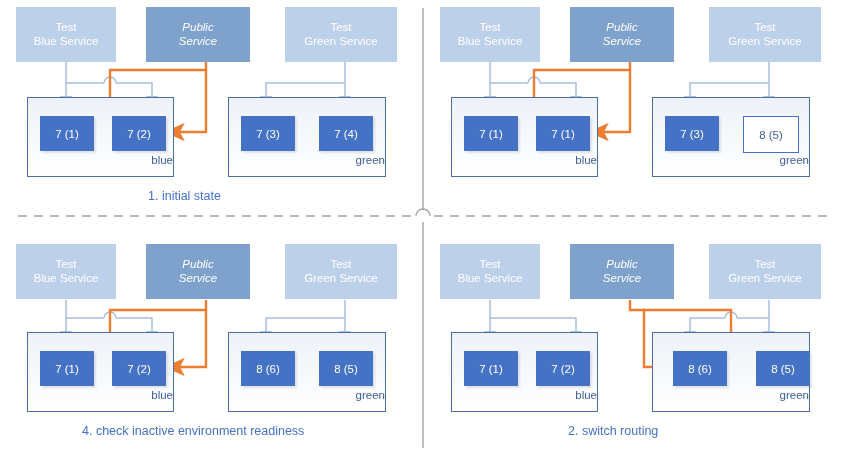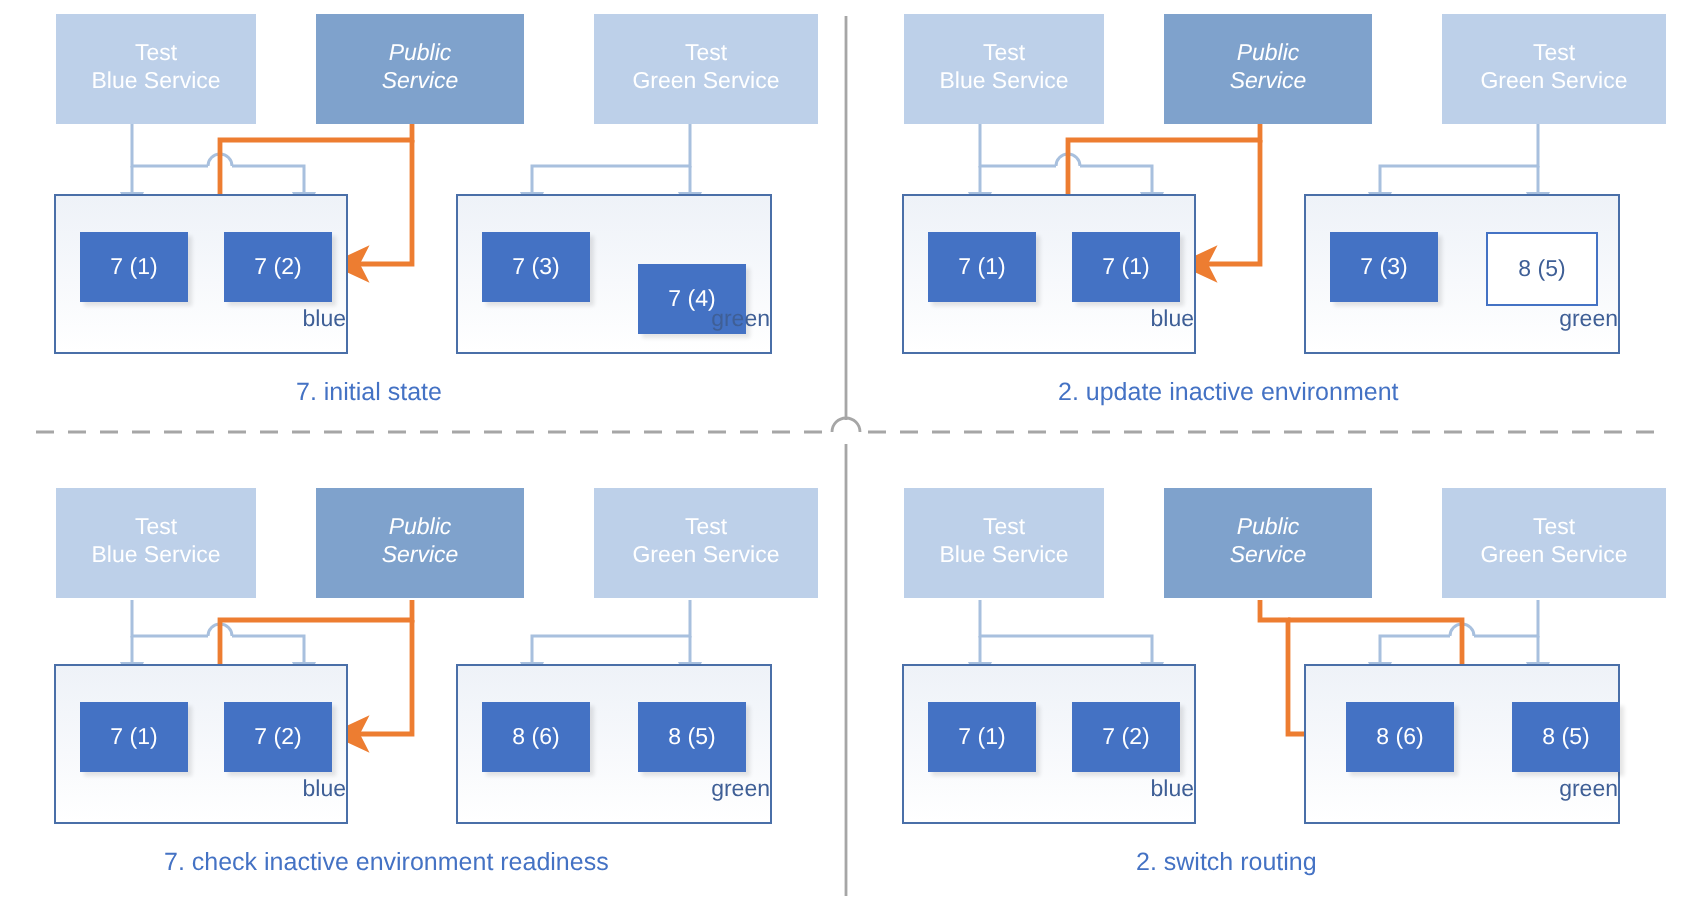--- a/index.html
+++ b/index.html
@@ -1,21 +1,21 @@
 <!DOCTYPE html>
 <html><head>
 <meta charset="utf-8">
 <style>
   html,body{margin:0;padding:0;background:#ffffff;}
   body{width:848px;height:456px;font-family:"Liberation Sans",sans-serif;overflow:hidden;}
   #stage{position:relative;width:848px;height:456px;background:#fff;}
   svg.layer{position:absolute;left:0;top:0;width:848px;height:456px;}
 
   .svc-box{position:absolute;display:flex;align-items:center;justify-content:center;
-    text-align:center;line-height:1.18;color:#ffffff;font-size:11.5px;margin-left:12px;}
+    text-align:center;line-height:1.18;color:#ffffff;font-size:11.5px;}
   .svc-light{background:#bdd0e9;}
   .svc-dark{background:#7fa2cc;font-style:italic;}
 
   .env-box{position:absolute;border:1px solid #4a6fa8;
     background:linear-gradient(180deg,#eef2f8 0%,#f7f9fc 55%,#ffffff 100%);}
   .env-label{position:absolute;left:0;right:0;text-align:right;color:#3f5f96;font-size:11.5px;}
 
   .ver{position:absolute;display:flex;align-items:center;justify-content:center;
     font-size:11.5px;box-shadow:2px 2px 2px rgba(0,0,0,0.10);}
   .ver-fill{background:#4472c4;color:#ffffff;text-align:right;}
@@ -155,24 +155,24 @@
       <span>Green Service</span>
     </span>
   </div>
   <div class="env-box" style="left:27px;top:97px;width:145px;height:78px;">
     <div class="ver ver-fill" style="left:12px;top:18px;width:54px;height:35px;">7 (1)</div>
     <div class="ver ver-fill" style="left:84px;top:18px;width:54px;height:35px;">7 (2)</div>
     <div class="env-label" style="top:56px;">blue</div>
   </div>
   <div class="env-box" style="left:228px;top:97px;width:156px;height:78px;">
     <div class="ver ver-fill" style="left:12px;top:18px;width:54px;height:35px;">7 (3)</div>
-    <div class="ver ver-fill" style="left:90px;top:18px;width:54px;height:35px;margin-top:16px;">7 (4)</div>
-    <div class="env-label" style="top:56px;">green</div>
-  </div>
-  <div class="caption" style="left:148px;top:189px;">7. initial state</div>
+    <div class="ver ver-fill" style="left:90px;top:18px;width:54px;height:35px;">7 (4)</div>
+    <div class="env-label" style="top:56px;">green</div>
+  </div>
+  <div class="caption" style="left:148px;top:189px;">1. initial state</div>
 
   <div class="svc-box svc-light" style="left:440px;top:7px;width:100px;height:55px;">
     <span>
       <span>Test</span><br>
       <span>Blue Service</span>
     </span>
   </div>
   <div class="svc-box svc-dark" style="left:570px;top:7px;width:104px;height:55px;">
     <span>
       <span>Public</span><br>
@@ -188,21 +188,20 @@
   <div class="env-box" style="left:451px;top:97px;width:145px;height:78px;">
     <div class="ver ver-fill" style="left:12px;top:18px;width:54px;height:35px;">7 (1)</div>
     <div class="ver ver-fill" style="left:84px;top:18px;width:54px;height:35px;">7 (1)</div>
     <div class="env-label" style="top:56px;">blue</div>
   </div>
   <div class="env-box" style="left:652px;top:97px;width:156px;height:78px;">
     <div class="ver ver-fill" style="left:12px;top:18px;width:54px;height:35px;">7 (3)</div>
     <div class="ver ver-empty" style="left:90px;top:18px;width:54px;height:35px;">8 (5)</div>
     <div class="env-label" style="top:56px;">green</div>
   </div>
-  <div class="caption" style="left:529px;top:189px;">2. update inactive environment</div>
 
   <div class="svc-box svc-light" style="left:16px;top:244px;width:100px;height:55px;">
     <span>
       <span>Test</span><br>
       <span>Blue Service</span>
     </span>
   </div>
   <div class="svc-box svc-dark" style="left:146px;top:244px;width:104px;height:55px;">
     <span>
       <span>Public</span><br>
@@ -218,21 +217,21 @@
   <div class="env-box" style="left:27px;top:332px;width:145px;height:78px;">
     <div class="ver ver-fill" style="left:12px;top:18px;width:54px;height:35px;">7 (1)</div>
     <div class="ver ver-fill" style="left:84px;top:18px;width:54px;height:35px;">7 (2)</div>
     <div class="env-label" style="top:56px;">blue</div>
   </div>
   <div class="env-box" style="left:228px;top:332px;width:156px;height:78px;">
     <div class="ver ver-fill" style="left:12px;top:18px;width:54px;height:35px;">8 (6)</div>
     <div class="ver ver-fill" style="left:90px;top:18px;width:54px;height:35px;">8 (5)</div>
     <div class="env-label" style="top:56px;">green</div>
   </div>
-  <div class="caption" style="left:82px;top:424px;">7. check inactive environment readiness</div>
+  <div class="caption" style="left:82px;top:424px;">4. check inactive environment readiness</div>
 
   <div class="svc-box svc-light" style="left:440px;top:244px;width:100px;height:55px;">
     <span>
       <span>Test</span><br>
       <span>Blue Service</span>
     </span>
   </div>
   <div class="svc-box svc-dark" style="left:570px;top:244px;width:104px;height:55px;">
     <span>
       <span>Public</span><br>

